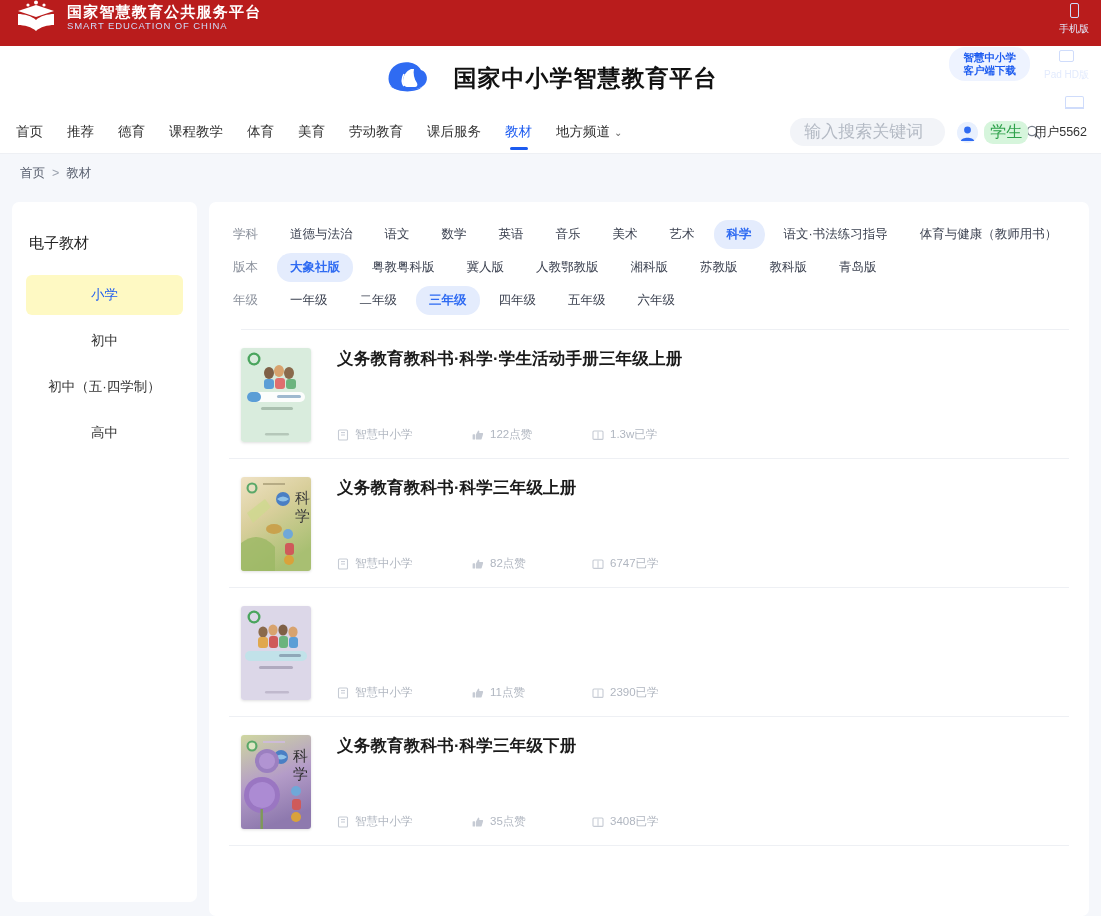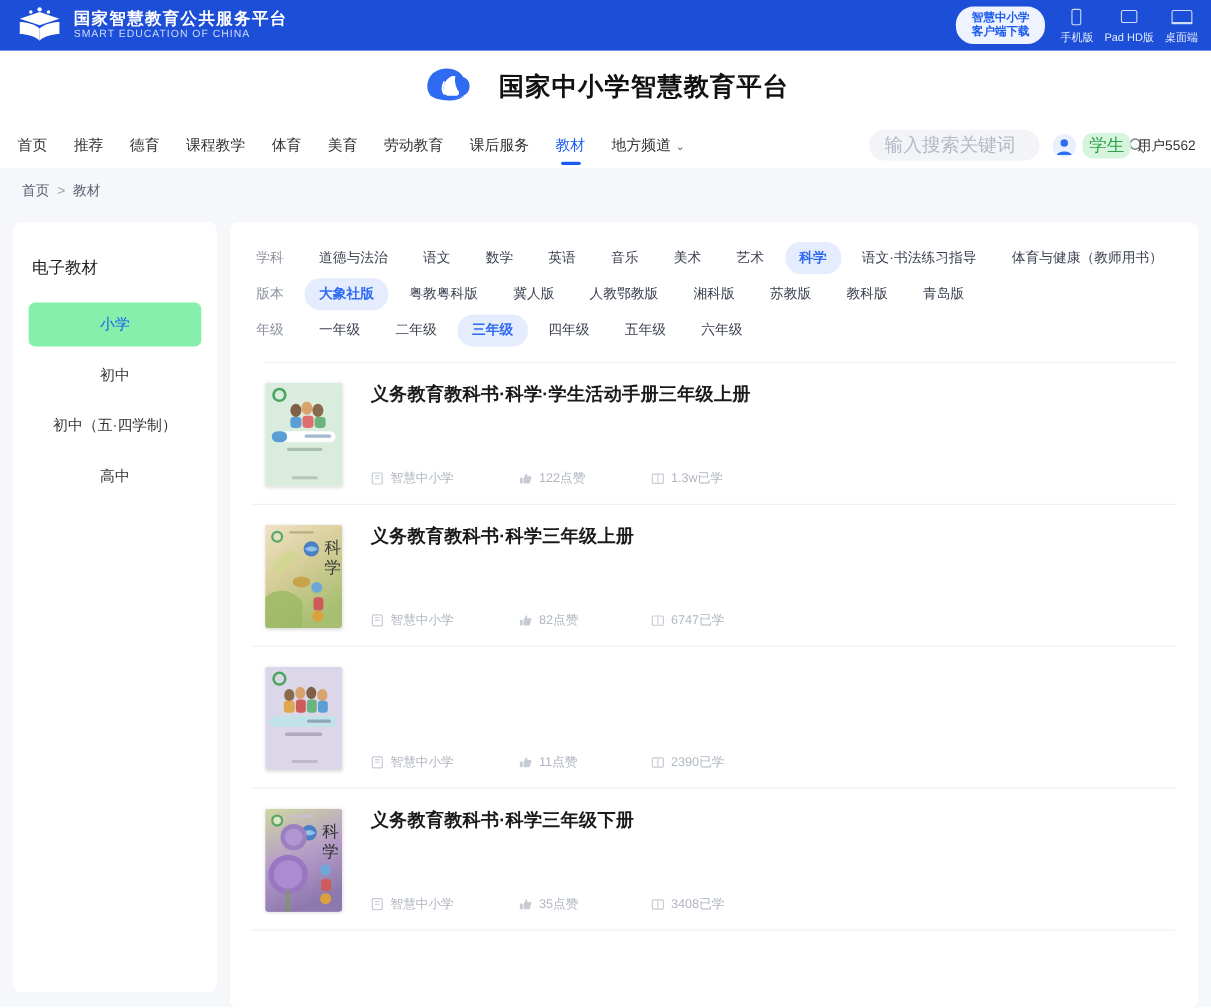--- a/index.html
+++ b/index.html
@@ -5,22 +5,22 @@
   * { box-sizing: border-box; margin: 0; padding: 0; }
   html, body {
     width: 1101px; height: 916px;
     font-family: "Liberation Sans", "DejaVu Sans", sans-serif;
     background: #ffffff;
     overflow: hidden;
   }
   
   .topbar {
     height: 46px; width: 100%;
-    background: #1d4ed8;
-    display: flex; align-items: center;
+    background: #b91c1c;
+    display: flex; align-items: flex-start;
     padding: 0 12px 0 14px;
     position: relative;
   }
   .brand { display: flex; align-items: center; gap: 9px; }
   .brand-mark { width: 44px; height: 34px; position: relative; }
   .brand-text { display: flex; flex-direction: column; justify-content: center; }
   .brand-cn {
     color: #fff; font-size: 15px; font-weight: bold; letter-spacing: 1.2px;
     line-height: 17px;
   }
@@ -29,21 +29,21 @@
   }
   .topbar-right {
     margin-left: auto; display: flex; align-items: center; gap: 14px;
   }
   .client-btn {
     background: #eef3ff; color: #1c5bf0; border-radius: 16px;
     padding: 4px 14px; text-align: center; line-height: 13px;
     font-size: 10.5px; font-weight: bold; cursor: pointer;
   }
   .client-btn div { white-space: nowrap; }
-  .devices { display: flex; align-items: flex-end; gap: 10px; }
+  .devices { display: flex; align-items: flex-end; gap: 10px; flex-direction: column; }
   .device { display: flex; flex-direction: column; align-items: center; gap: 2px; cursor: pointer; }
   .device .glyph { width: 22px; height: 20px; display: flex; align-items: center; justify-content: center; }
   .device .lbl { color: #e3ebfd; font-size: 10px; white-space: nowrap; }
   .dev-phone { width: 9px; height: 15px; border: 1.4px solid #cfdcfb; border-radius: 2px; }
   .dev-pad { width: 15px; height: 12px; border: 1.4px solid #cfdcfb; border-radius: 2px; }
   .dev-desk { width: 19px; height: 13px; border: 1.4px solid #cfdcfb; border-radius: 2px 2px 0 0; border-bottom-width: 2.6px; }
 
   
   .title-area {
     height: 65px; display: flex; align-items: center; justify-content: center;
@@ -108,21 +108,21 @@
   .sidebar {
     width: 185px; background: #fff; border-radius: 7px; padding: 20px 14px 14px 14px;
     flex-shrink: 0; align-self: flex-start; min-height: 700px;
   }
   .sidebar-title { font-size: 15px; color: #222; margin-bottom: 22px; padding-left: 3px; margin-top: 12px; }
   .side-item {
     height: 40px; display: flex; align-items: center; justify-content: center;
     font-size: 13.5px; color: #333; border-radius: 6px; cursor: pointer;
     margin-bottom: 6px; white-space: nowrap;
   }
-  .side-item.active { background: #86efac; color: #1c5bf0; }
+  .side-item.active { background: #fef9c3; color: #1c5bf0; }
 
   .content {
     flex: 1; background: #fff; border-radius: 7px; padding: 18px 20px 0 20px;
     overflow: hidden;
   }
   .filter-row {
     display: flex; align-items: center; gap: 6px; margin-bottom: 4px; flex-wrap: nowrap;
   }
   .filter-label {
     font-size: 12.5px; color: #8b919c; width: 42px; flex-shrink: 0;

